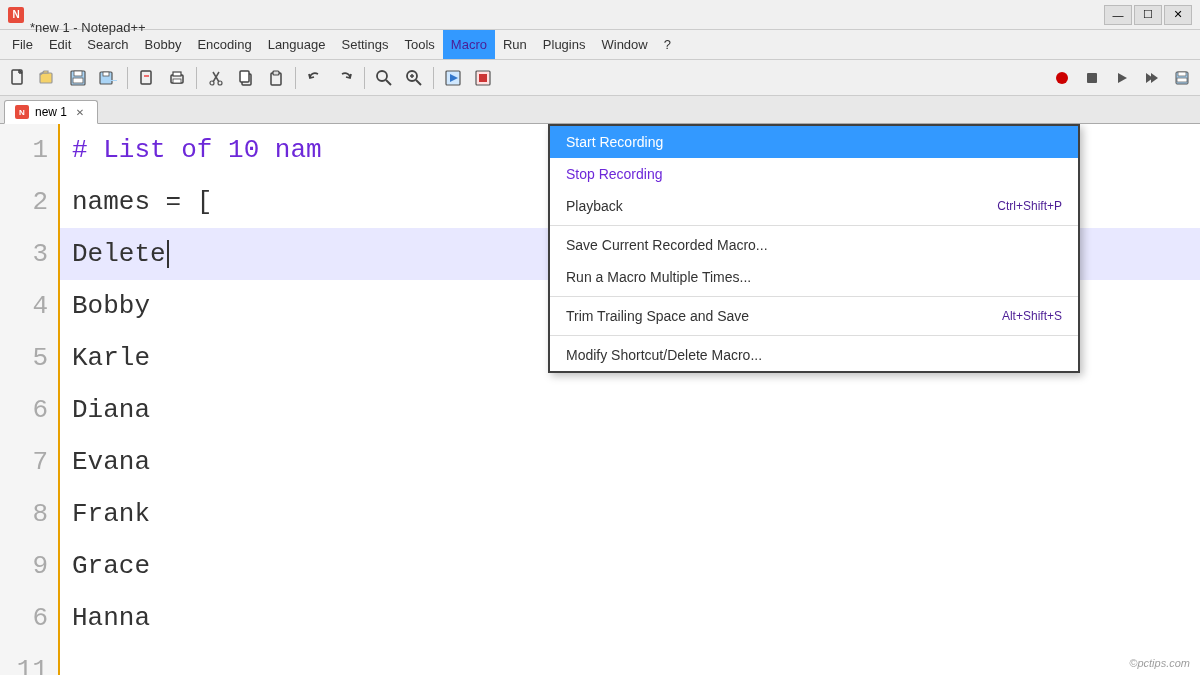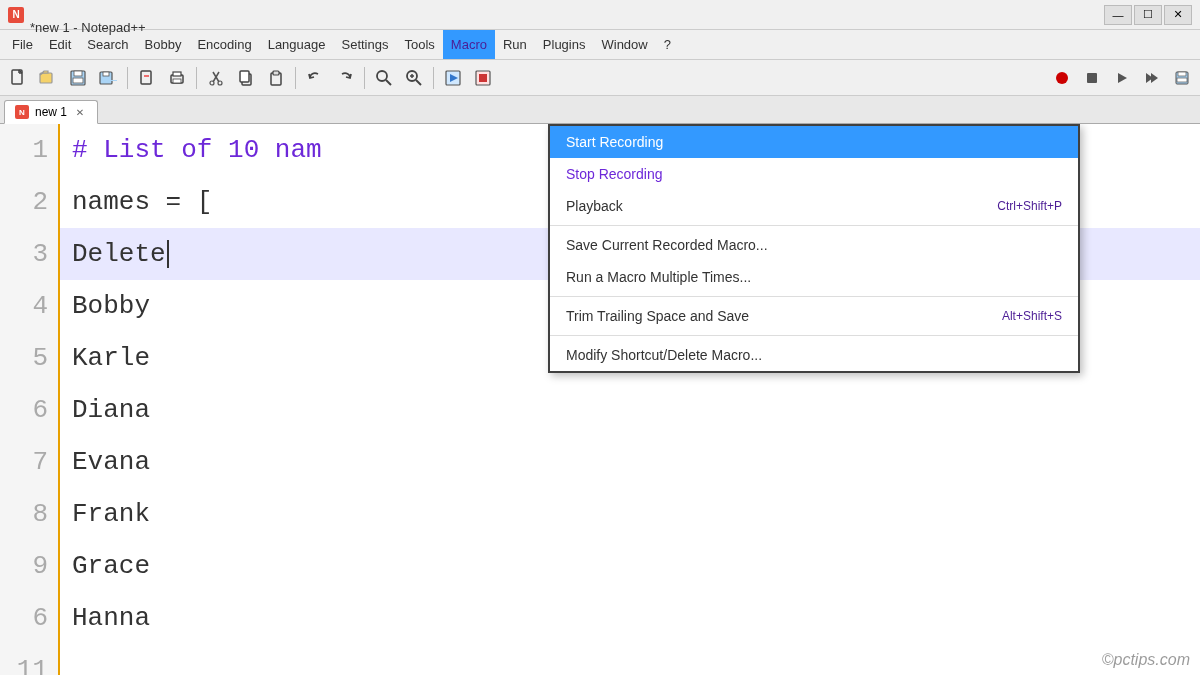--- a/index.html
+++ b/index.html
@@ -252,21 +252,21 @@
     }
     .dropdown-item.selected .shortcut {
       color: #e0e8ff;
     }
 
     
     .watermark {
       position: absolute;
       bottom: 6px;
       right: 10px;
-      font-size: 16px;
+      font-size: 11px;
       color: rgba(0,0,0,0.4);
       font-style: italic;
       z-index: 50;
       margin-left: 27px;
     }
     .macro-btn {
       width: 28px;
       height: 28px;
       background: transparent;
       border: 1px solid transparent;

